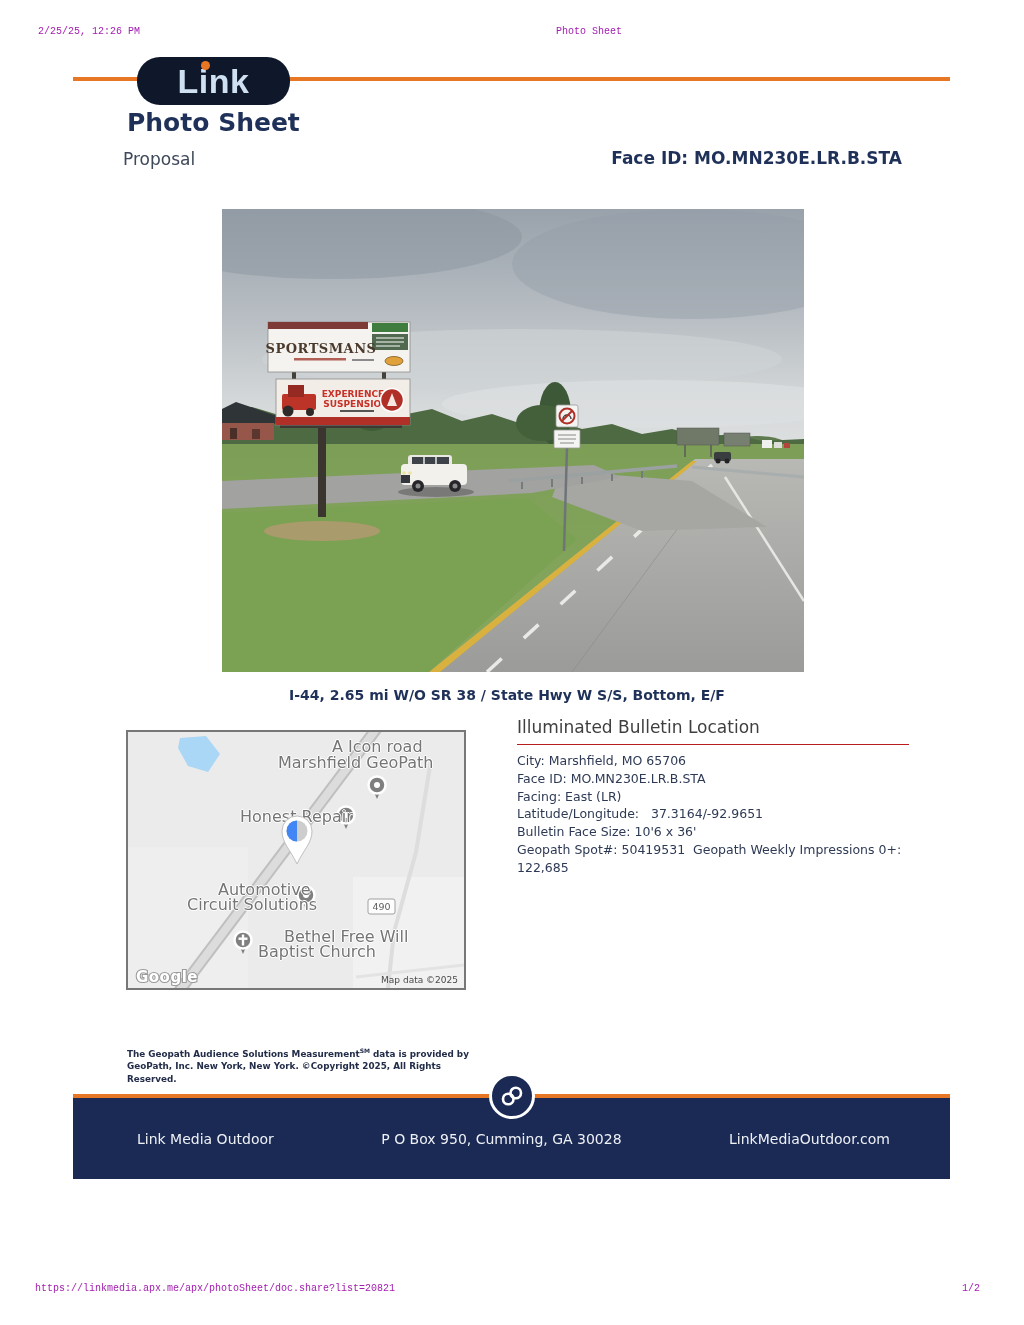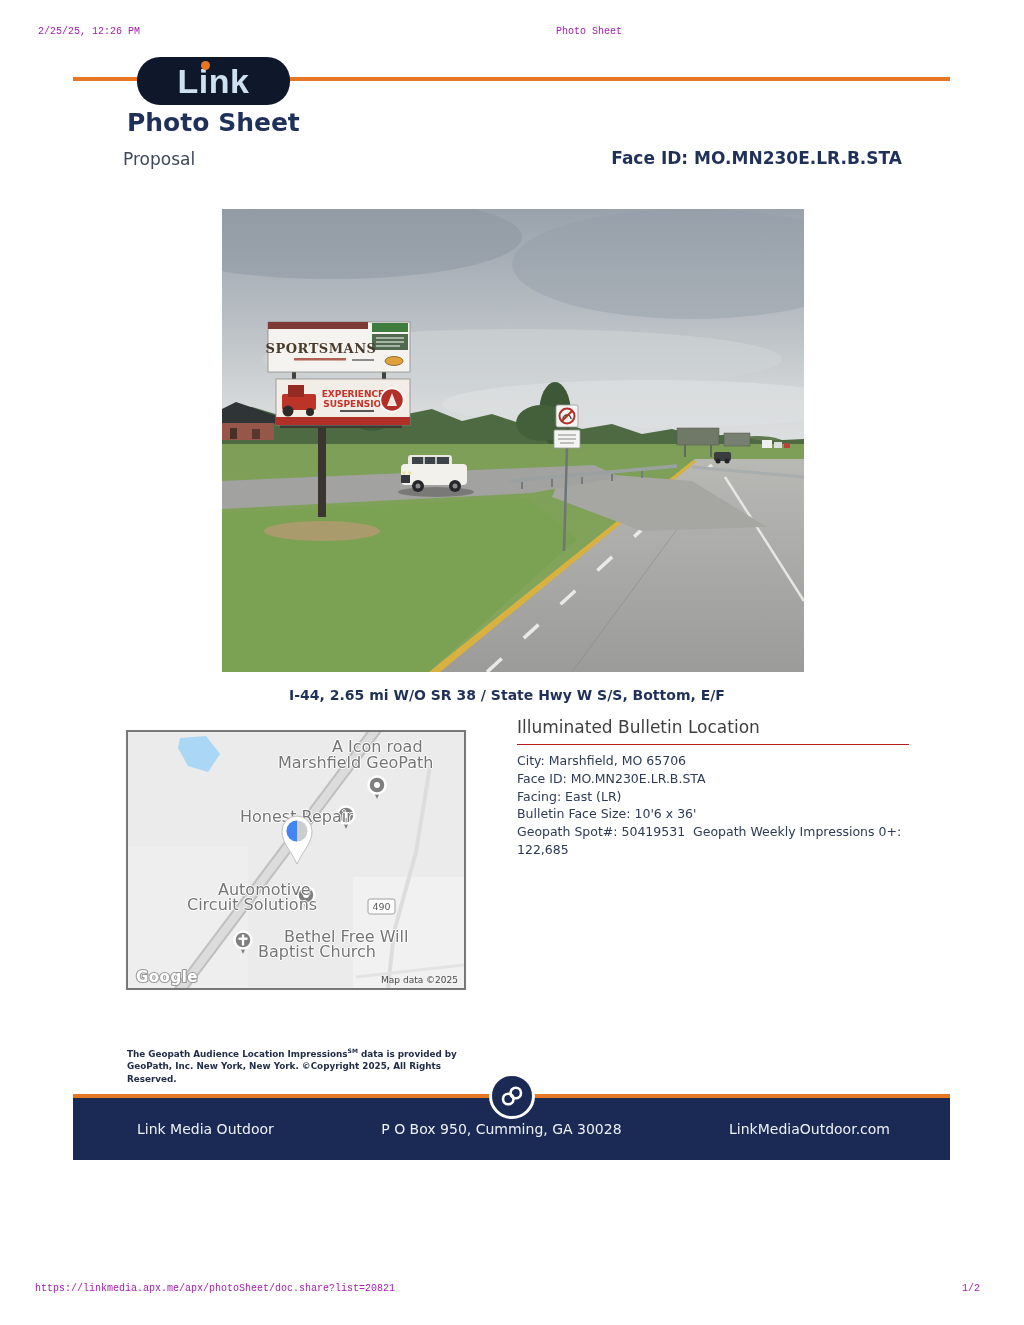--- a/index.html
+++ b/index.html
@@ -30,21 +30,21 @@
   .loc-title{font-size:17px;color:#3f3f3f;font-weight:normal;margin:0;padding:0 0 7px 0;
              border-bottom:1px solid #b91c1c;}
   .loc-lines{margin-top:7px;}
   .detail-line{font-size:12.5px;color:#2e3a55;line-height:17.8px;white-space:pre-wrap;}
   .disclaimer{position:absolute;top:1047px;left:127px;width:345px;font-size:8.8px;font-weight:bold;
               color:#232d49;line-height:1.4;}
   .disclaimer sup{font-size:6px;}
   .contact{position:absolute;top:1057px;right:84px;text-align:right;font-size:11.5px;color:#343f53;
            line-height:18.5px;}
   .rule-bot{top:1094px;left:73px;width:877px;}
-  .footer-bar{position:absolute;top:1098px;left:73px;width:877px;height:62px;background:#1b2a55;
+  .footer-bar{position:absolute;top:1098px;left:73px;width:877px;height:81px;background:#1b2a55;
               display:flex;align-items:center;justify-content:space-between;
               padding:0 60px 0 64px;box-sizing:border-box;color:#eef1f5;font-size:14px;}
   .chain-badge{position:absolute;top:1073px;left:489px;width:40px;height:40px;border-radius:50%;
                background:#1b2a55;border:3px solid #fff;z-index:3;display:flex;align-items:center;justify-content:center;}
   .pf-url{position:absolute;top:1283px;left:35px;}
   .pf-page{position:absolute;top:1283px;right:44px;}
 </style>
 </head>
 <body>
 
@@ -254,28 +254,29 @@
       <path d="M19,6.5 A10.5,10.5 0 0 0 19,27.5 Z" fill="#4285f4"></path>
     </svg>
   </div>
 
   <div class="loc-col">
     <h2 class="loc-title">Illuminated Bulletin Location</h2>
     <div class="loc-lines">
       <div class="detail-line">City: Marshfield, MO 65706</div>
       <div class="detail-line">Face ID: MO.MN230E.LR.B.STA</div>
       <div class="detail-line">Facing: East (LR)</div>
+      <div class="detail-line">Latitude/Longitude:   37.3164/-92.9651</div>
       <div class="detail-line">Bulletin Face Size: 10'6 x 36'</div>
       <div class="detail-line">Geopath Spot#: 50419531  Geopath Weekly Impressions 0+:</div>
       <div class="detail-line">122,685</div>
     </div>
   </div>
 
   <div class="disclaimer">
-    <span>The Geopath Audience Location Impressions</span><sup>SM</sup><span> data is provided by GeoPath, Inc. New York, New York. ©Copyright 2025, All Rights Reserved.</span>
+    <span>The Geopath Audience Solutions Measurement</span><sup>SM</sup><span> data is provided by GeoPath, Inc. New York, New York. ©Copyright 2025, All Rights Reserved.</span>
   </div>
 
 
   <div class="rule rule-bot"></div>
   <div class="chain-badge">
     <svg width="30" height="30" viewBox="0 0 40 40">
       <circle cx="15" cy="24" r="7" fill="none" stroke="#ffffff" stroke-width="3.5"></circle>
       <circle cx="25" cy="16" r="7" fill="none" stroke="#ffffff" stroke-width="3.5"></circle>
     </svg>
   </div>

